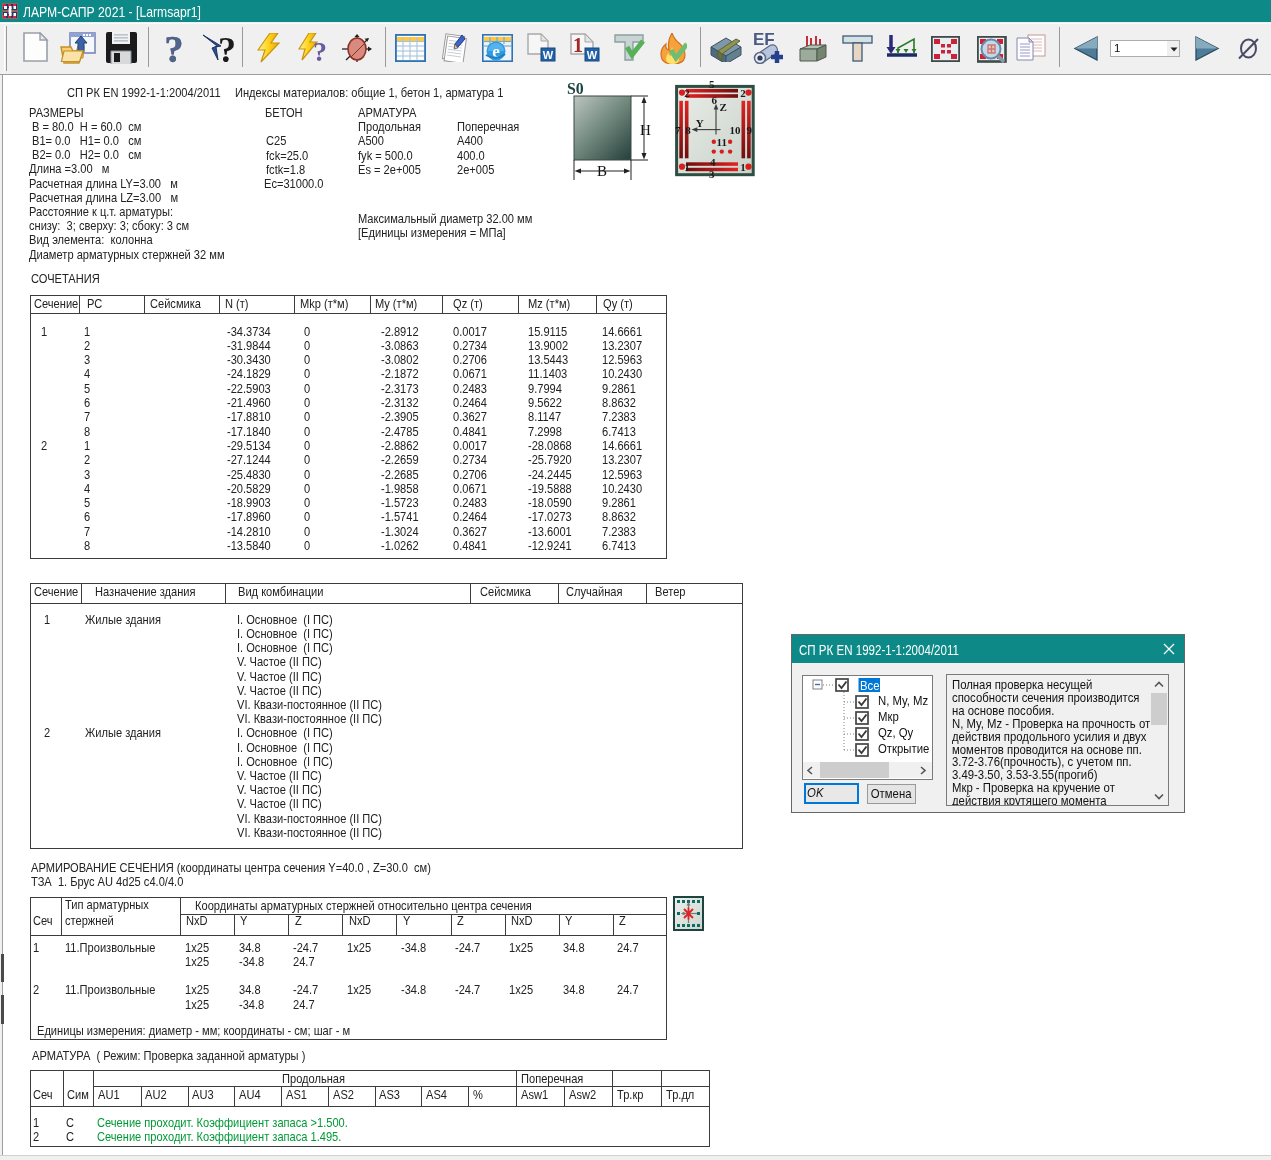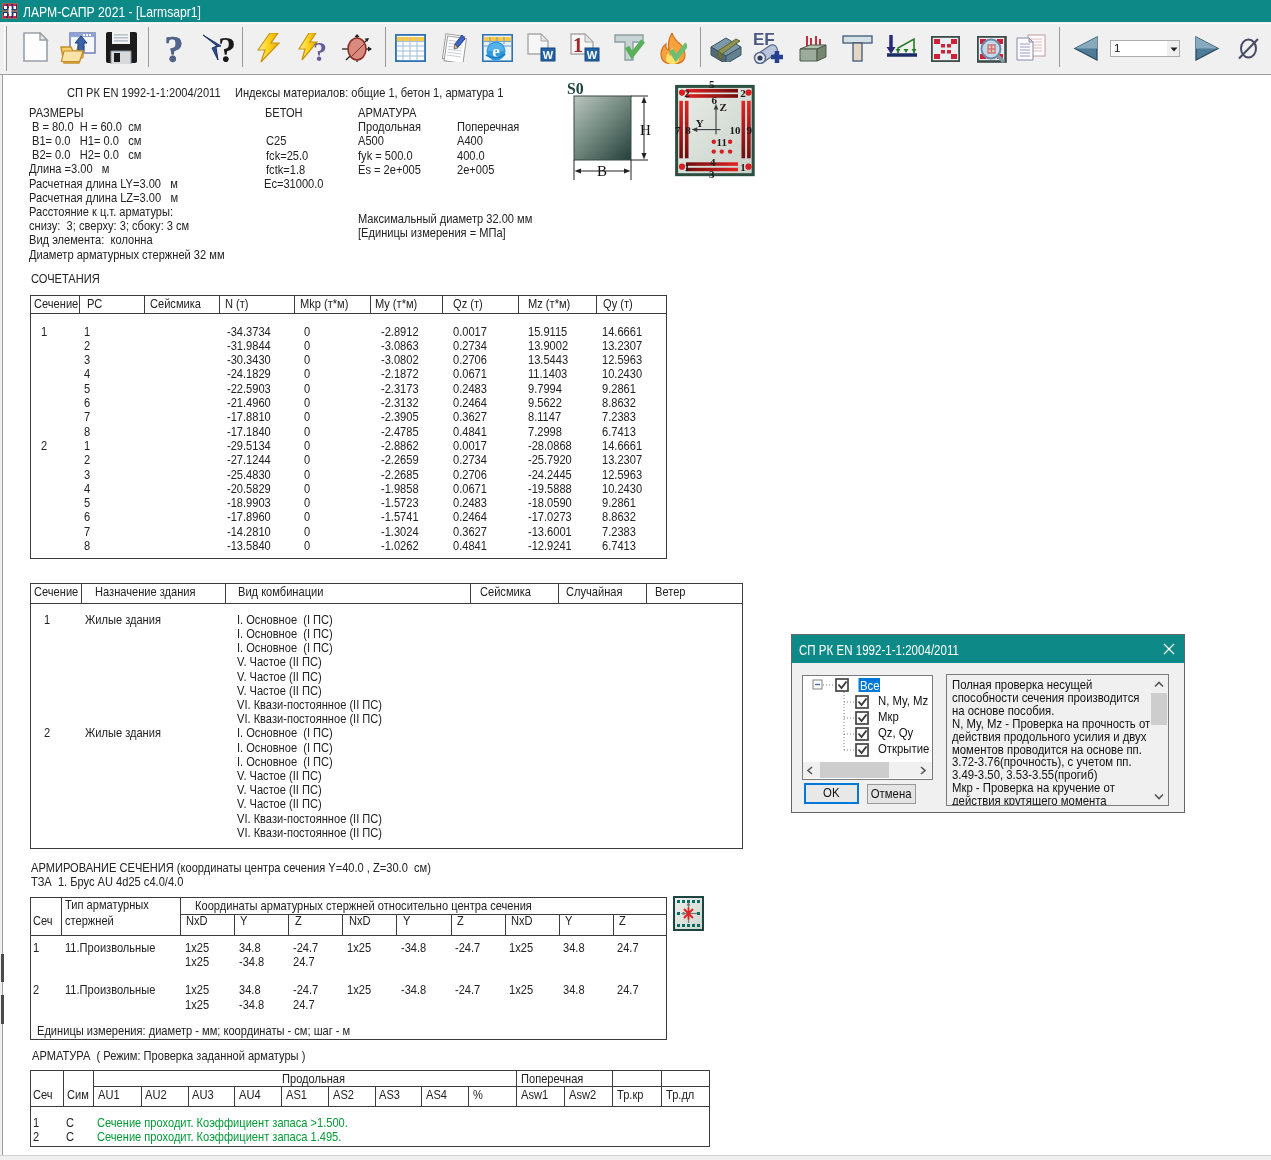--- a/index.html
+++ b/index.html
@@ -609,21 +609,21 @@
 
 <div class="ab" style="left:803px;top:762px;width:129px;height:16px;background:#f0f0f0;"></div>
 <div class="ab" style="left:820px;top:762px;width:69px;height:16px;background:#cdcdcd;"></div>
 <svg class="ab" style="left:806px;top:766px" width="8" height="9" viewBox="0 0 8 9">
     <path d="M6 1 L2 4.5 6 8" stroke="#555" stroke-width="1.6" fill="none"></path>
   </svg>
 <svg class="ab" style="left:919px;top:766px" width="8" height="9" viewBox="0 0 8 9">
     <path d="M2 1 L6 4.5 2 8" stroke="#555" stroke-width="1.6" fill="none"></path>
   </svg>
 
-<div class="ab" style="left:804px;top:783px;width:55px;height:21px;background:#e8e8e8;border:2px solid #0078d7;box-sizing:border-box;text-align:center;font-size:12.9px;color:#111;line-height:16px;"><span style="display:inline-block;transform:scaleX(0.88);">OK</span></div>
+<div class="ab" style="left:804px;top:783px;width:55px;height:21px;background:#e8e8e8;border:2px solid #0078d7;box-sizing:border-box;text-align:left;font-size:12.9px;color:#111;line-height:16px;font-style:italic;"><span style="display:inline-block;transform:scaleX(0.88);">OK</span></div>
 <div class="ab" style="left:867px;top:784px;width:49px;height:20px;background:#e4e4e4;border:1px solid #999;box-sizing:border-box;text-align:center;font-size:12.9px;color:#111;line-height:17px;"><span style="display:inline-block;transform:scaleX(0.88);">Отмена</span></div>
 
 <div class="ab" style="left:946px;top:674px;width:223px;height:132px;background:#f0f0f0;border:1px solid #7a7a7a;box-sizing:border-box;"></div>
 <div class="ab" style="left:947px;top:675px;width:221px;height:130px;overflow:hidden;">
 <div style="position:absolute;left:5px;top:4px;font-size:12.9px;line-height:12.9px;color:#111;white-space:pre;transform:scaleX(0.88);transform-origin:0 0;">Полная проверка несущей</div>
 <div style="position:absolute;left:5px;top:16.9px;font-size:12.9px;line-height:12.9px;color:#111;white-space:pre;transform:scaleX(0.88);transform-origin:0 0;">способности сечения производится</div>
 <div style="position:absolute;left:5px;top:29.799999999999997px;font-size:12.9px;line-height:12.9px;color:#111;white-space:pre;transform:scaleX(0.88);transform-origin:0 0;">на основе пособия.</div>
 <div style="position:absolute;left:5px;top:42.699999999999996px;font-size:12.9px;line-height:12.9px;color:#111;white-space:pre;transform:scaleX(0.88);transform-origin:0 0;">N, My, Mz - Проверка на прочность от</div>
 <div style="position:absolute;left:5px;top:55.599999999999994px;font-size:12.9px;line-height:12.9px;color:#111;white-space:pre;transform:scaleX(0.88);transform-origin:0 0;">действия продольного усилия и двух</div>
 <div style="position:absolute;left:5px;top:68.5px;font-size:12.9px;line-height:12.9px;color:#111;white-space:pre;transform:scaleX(0.88);transform-origin:0 0;">моментов проводится на основе пп.</div>

